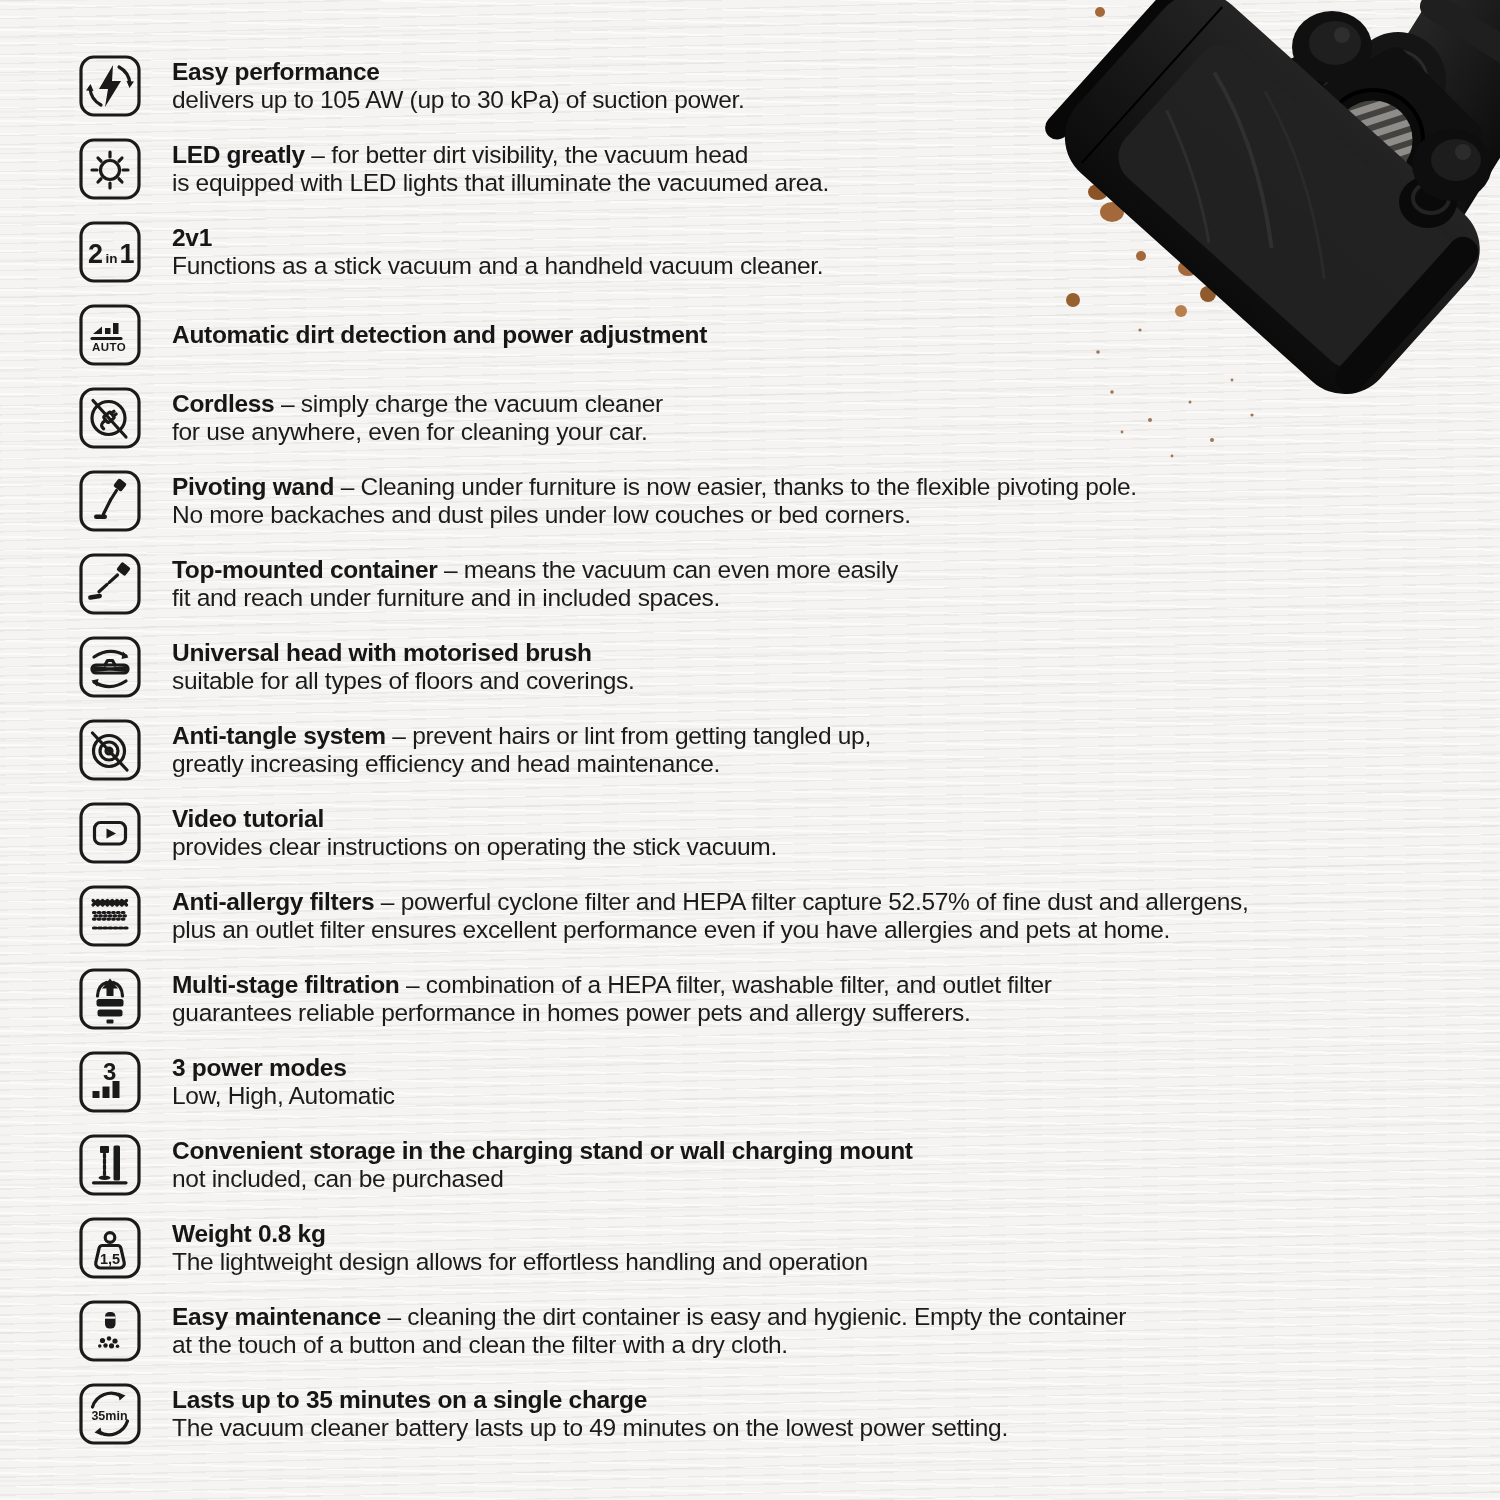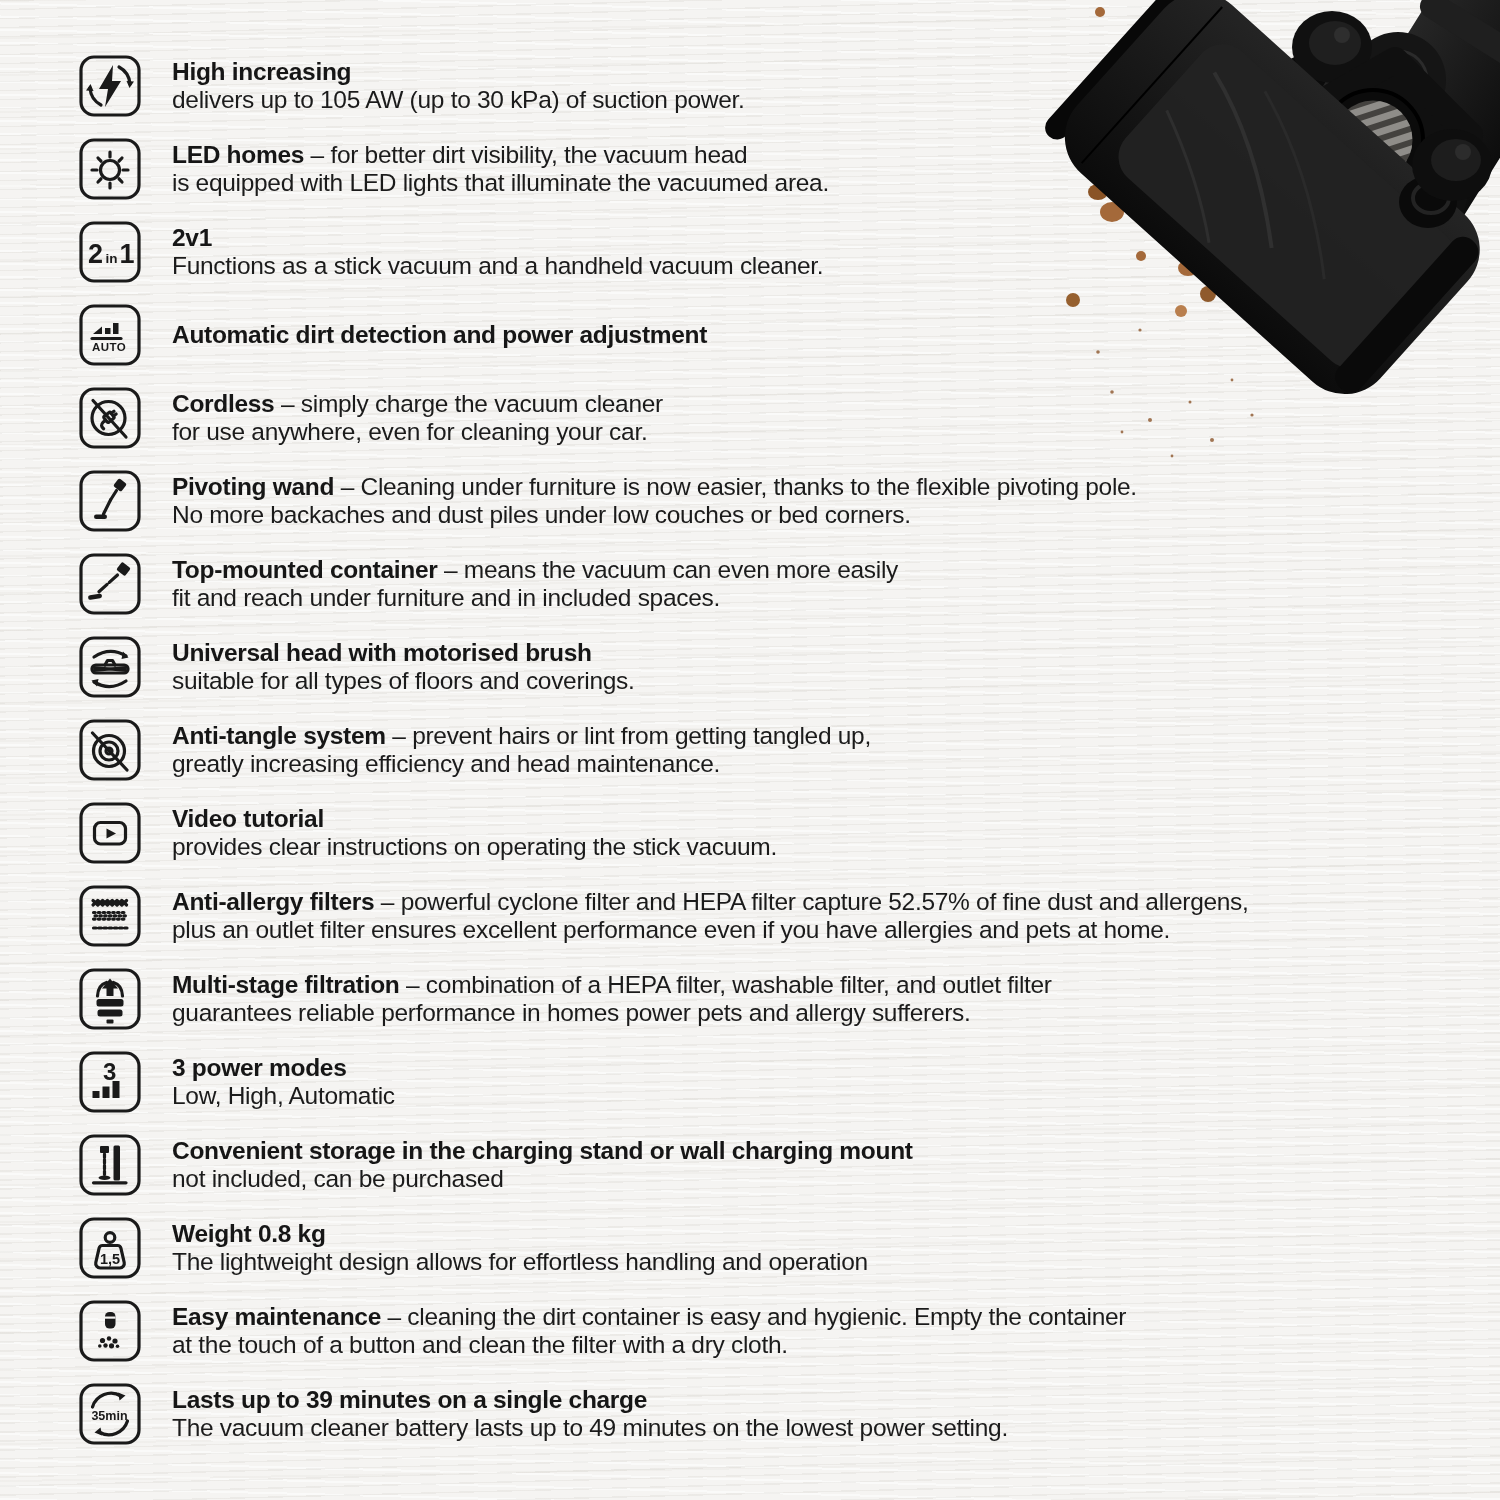--- a/index.html
+++ b/index.html
@@ -180,21 +180,21 @@
         <svg viewBox="0 0 64 64" width="64" height="64">
           <rect class="st" x="3" y="3" width="58" height="58" rx="13"></rect>
           <path class="fl" d="M35 11 L21 35 H30 L27 53 L43 27 H34 Z"></path>
           <path class="st" d="M41 13 A21 21 0 0 1 52 30" stroke-width="3"></path>
           <polygon class="fl" points="48.5,27 56,27.5 51.5,34"></polygon>
           <path class="st" d="M23 51 A21 21 0 0 1 12 34" stroke-width="3"></path>
           <polygon class="fl" points="15.5,37 8,36.5 12.5,30"></polygon>
         </svg>
       </span>
       <p class="txt">
-          <b>High increasing</b>
+          <b>Easy performance</b>
           <span class="desc">delivers up to 105 AW (up to 30 kPa) of suction power.</span>
         </p>
     </div>
 
     <div class="row">
       <span class="icon">
         <svg viewBox="0 0 64 64" width="64" height="64">
           <rect class="st" x="3" y="3" width="58" height="58" rx="13"></rect>
           <circle class="st" cx="32" cy="33" r="9.5" stroke-width="3"></circle>
           <g class="st" stroke-width="3">
@@ -202,21 +202,21 @@
               <line x1="32" y1="46" x2="32" y2="51"></line>
             <line x1="14" y1="33" x2="19" y2="33"></line>
               <line x1="45" y1="33" x2="50" y2="33"></line>
             <line x1="20" y1="21" x2="23" y2="24.2"></line>
               <line x1="41" y1="41.8" x2="44" y2="45"></line>
             <line x1="44" y1="21" x2="41" y2="24.2"></line>
               <line x1="23" y1="41.8" x2="20" y2="45"></line>
           </g>
         </svg>
       </span>
-      <p class="txt"><b>LED homes</b><span class="desc"> – for better dirt visibility, the vacuum head
+      <p class="txt"><b>LED greatly</b><span class="desc"> – for better dirt visibility, the vacuum head
 is equipped with LED lights that illuminate the vacuumed area.</span></p>
     </div>
 
     <div class="row stacked">
       <span class="icon">
         <svg viewBox="0 0 64 64" width="64" height="64">
           <rect class="st" x="3" y="3" width="58" height="58" rx="13"></rect>
           <text class="tx" x="10" y="42.5" font-size="27">2</text>
           <text class="tx" x="27.5" y="42.5" font-size="13.5">in</text>
           <text class="tx" x="41.5" y="42.5" font-size="27">1</text>
@@ -442,19 +442,19 @@
         <svg viewBox="0 0 64 64" width="64" height="64">
           <rect class="st" x="3" y="3" width="58" height="58" rx="13"></rect>
           <path class="st" d="M14.5 25 A19.5 19.5 0 0 1 43 14" stroke-width="3"></path>
           <polygon class="fl" points="40,10.5 47.5,13.5 41.5,18.5"></polygon>
           <path class="st" d="M49.5 39 A19.5 19.5 0 0 1 21 50" stroke-width="3"></path>
           <polygon class="fl" points="24,53.5 16.5,50.5 22.5,45.5"></polygon>
           <text class="tx" x="31.5" y="37.5" font-size="12.5" text-anchor="middle">35min</text>
         </svg>
       </span>
       <p class="txt">
-          <b>Lasts up to 39 minutes on a single charge</b>
+          <b>Lasts up to 35 minutes on a single charge</b>
           <span class="desc">The vacuum cleaner battery lasts up to 49 minutes on the lowest power setting.</span>
         </p>
     </div>
 
   </div>
 </div>
 
 </body></html>

